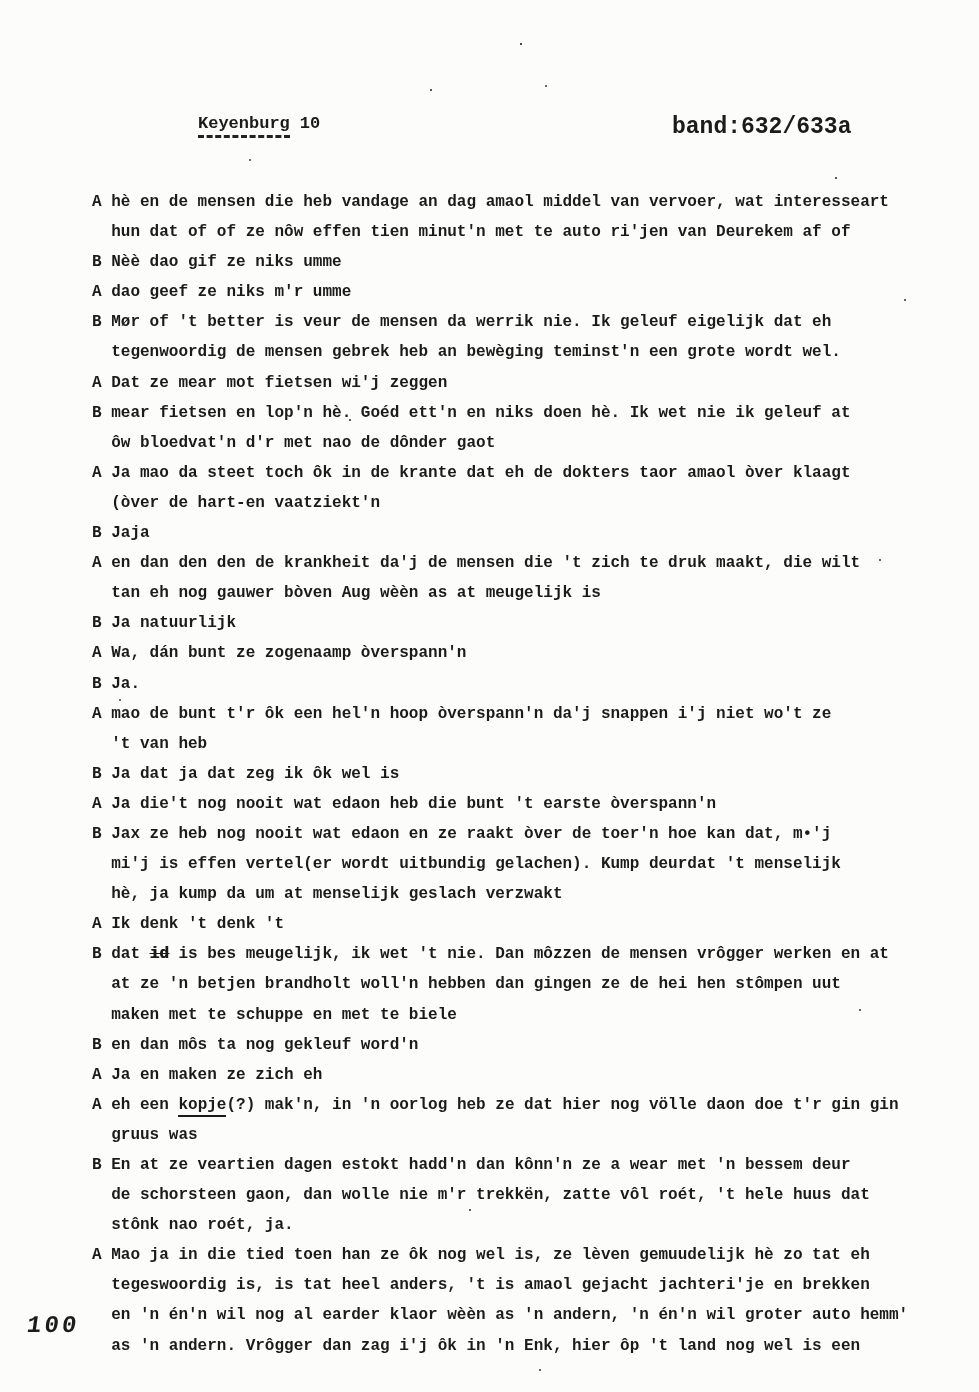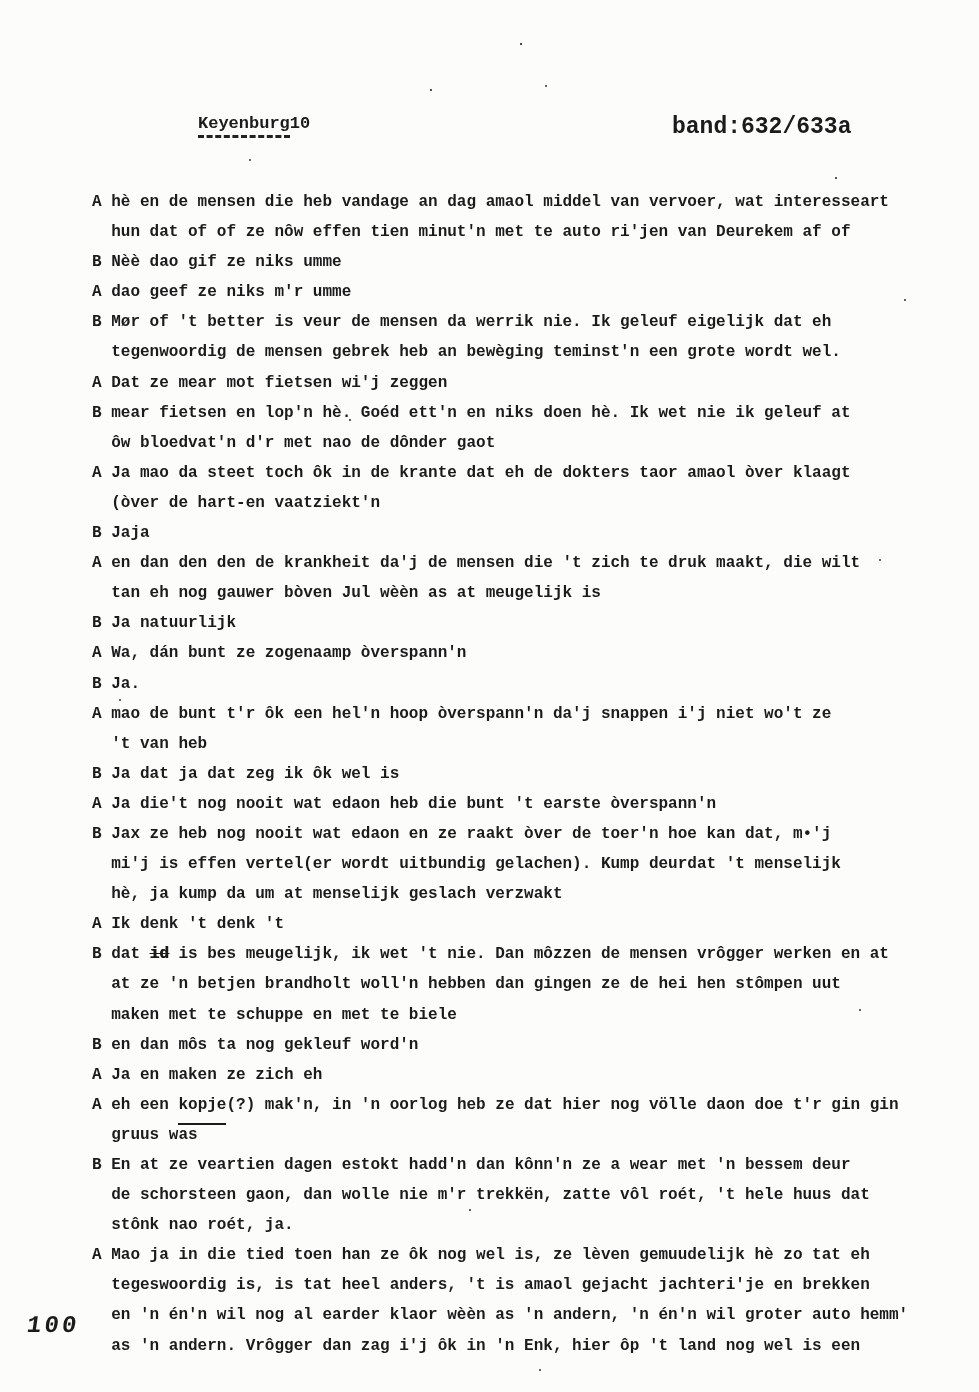--- a/index.html
+++ b/index.html
@@ -28,32 +28,32 @@
   }
   .header-title{
     position:absolute;left:198px;top:114px;
     font-size:17px;white-space:pre;
   }
   .header-title .place{
     display:inline-block;
     border-bottom:3px dashed #222;
     padding-bottom:2px;
   }
-  .header-title .num{}
+  .header-title .num{margin-left:10px;}
   .band-ref{
     position:absolute;left:672px;top:114px;
     font-size:23px;white-space:pre;
   }
   #transcript{
     position:absolute;left:92px;top:187px;
     font-size:16px;line-height:30.1px;
   }
   .line{white-space:pre;}
   .spk{display:inline-block;min-width:2ch;}
-  .mk-underline{border-bottom:2px solid #1b1b1b;padding-bottom:9px;}
+  .mk-underline{border-bottom:2px solid #1b1b1b;padding-bottom:1px;}
   .mk-strike{
     text-decoration:line-through;
     text-shadow:0.6px 0 #1b1b1b;
     text-align:right;
   }
   .margin-note{
     position:absolute;left:27px;top:1312px;
     font-size:24px;letter-spacing:3px;
     transform:skewX(-8deg);
   }
@@ -74,21 +74,21 @@
       <div class="line"><span class="spk">A </span><span>dao geef ze niks m'r umme</span></div>
       <div class="line"><span class="spk">B </span><span>Mør of 't better is veur de mensen da werrik nie. Ik geleuf eigelijk dat eh</span></div>
       <div class="line"><span class="spk">  </span><span>tegenwoordig de mensen gebrek heb an bewèging teminst'n een grote wordt wel.</span></div>
       <div class="line"><span class="spk">A </span><span>Dat ze mear mot fietsen wi'j zeggen</span></div>
       <div class="line"><span class="spk">B </span><span>mear fietsen en lop'n hè. Goéd ett'n en niks doen hè. Ik wet nie ik geleuf at</span></div>
       <div class="line"><span class="spk">  </span><span>ôw bloedvat'n d'r met nao de dônder gaot</span></div>
       <div class="line"><span class="spk">A </span><span>Ja mao da steet toch ôk in de krante dat eh de dokters taor amaol òver klaagt</span></div>
       <div class="line"><span class="spk">  </span><span>(òver de hart-en vaatziekt'n</span></div>
       <div class="line"><span class="spk">B </span><span>Jaja</span></div>
       <div class="line"><span class="spk">A </span><span>en dan den den de krankheit da'j de mensen die 't zich te druk maakt, die wilt</span></div>
-      <div class="line"><span class="spk">  </span><span>tan eh nog gauwer bòven Jul wèèn as at meugelijk is</span></div>
+      <div class="line"><span class="spk">  </span><span>tan eh nog gauwer bòven Aug wèèn as at meugelijk is</span></div>
       <div class="line"><span class="spk">B </span><span>Ja natuurlijk</span></div>
       <div class="line"><span class="spk">A </span><span>Wa, dán bunt ze zogenaamp òverspann'n</span></div>
       <div class="line"><span class="spk">B </span><span>Ja.</span></div>
       <div class="line"><span class="spk">A </span><span>mao de bunt t'r ôk een hel'n hoop òverspann'n da'j snappen i'j niet wo't ze</span></div>
       <div class="line"><span class="spk">  </span><span>'t van heb</span></div>
       <div class="line"><span class="spk">B </span><span>Ja dat ja dat zeg ik ôk wel is</span></div>
       <div class="line"><span class="spk">A </span><span>Ja die't nog nooit wat edaon heb die bunt 't earste òverspann'n</span></div>
       <div class="line"><span class="spk">B </span><span>Jax ze heb nog nooit wat edaon en ze raakt òver de toer'n hoe kan dat, m•'j</span></div>
       <div class="line"><span class="spk">  </span><span>mi'j is effen vertel(er wordt uitbundig gelachen). Kump deurdat 't menselijk</span></div>
       <div class="line"><span class="spk">  </span><span>hè, ja kump da um at menselijk geslach verzwakt</span></div>

